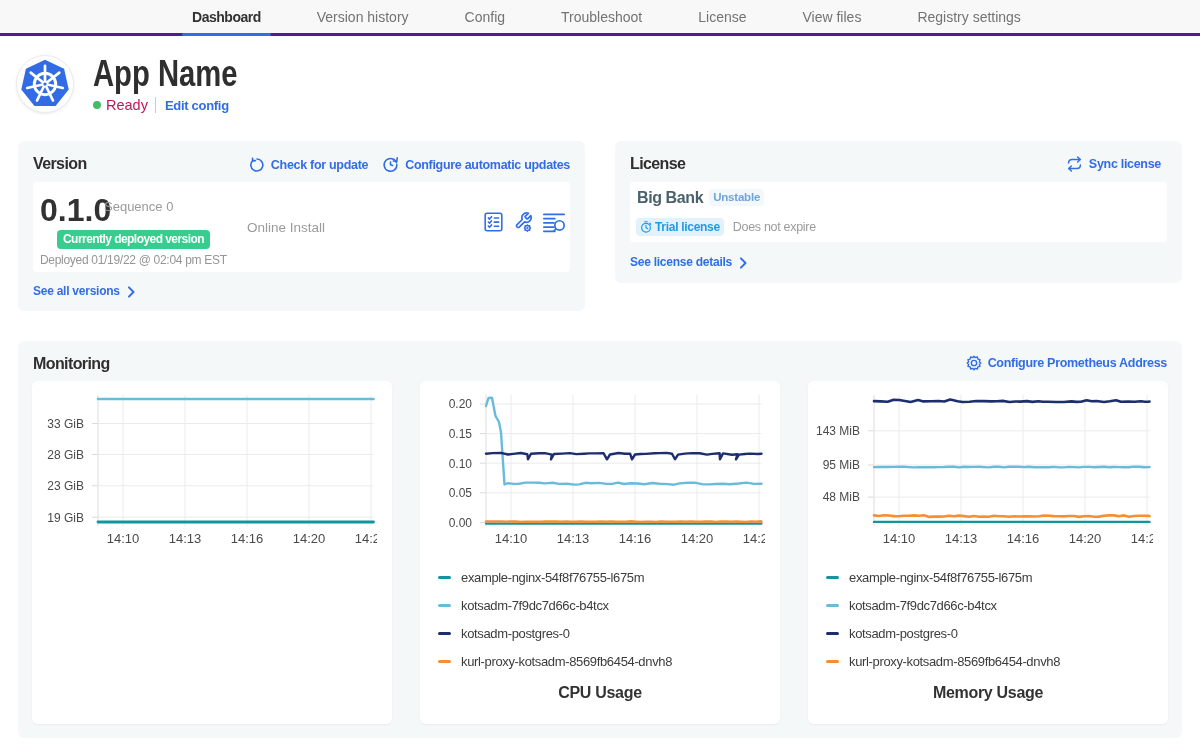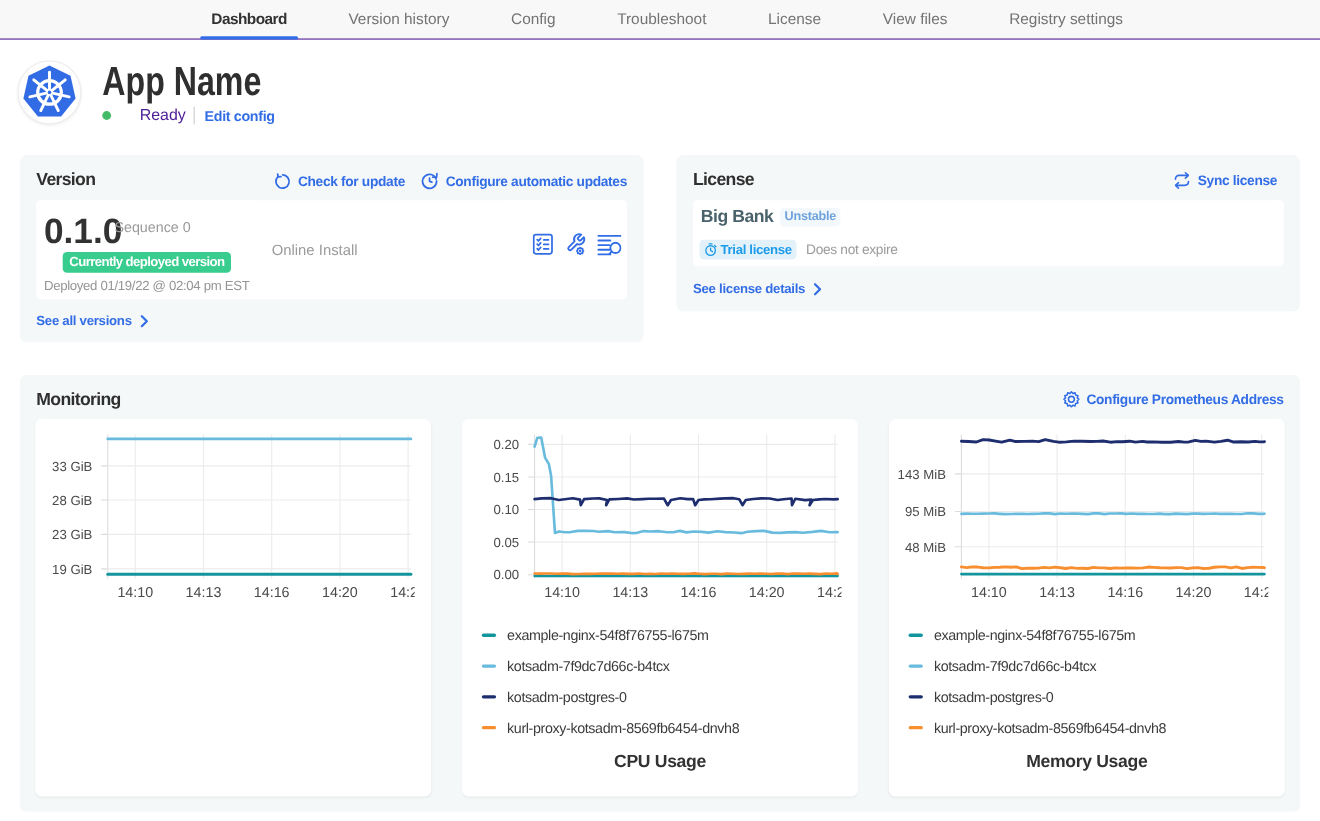--- a/index.html
+++ b/index.html
@@ -1,25 +1,25 @@
 <!DOCTYPE html>
 <html><head>
 <meta charset="utf-8">
 <style>
 * { margin:0; padding:0; box-sizing:border-box; }
 html,body { width:1200px; height:746px; background:#fff; font-family:"Liberation Sans", sans-serif; position:relative; overflow:hidden; }
-.nav { position:absolute; left:0; top:0; width:1200px; height:36px; background:#f8f8f8; border-bottom:1px solid #4c1d95; display:flex; justify-content:center; padding-left:13px; }
+.nav { position:absolute; left:0; top:0; width:1200px; height:36px; background:#f8f8f8; border-bottom:3px solid #4c1d95; display:flex; justify-content:center; padding-left:13px; }
 .tab { font-size:14px; color:#737373; padding:0 10px; margin:0 18px; height:35px; line-height:35px; position:relative; }
 .tab.active { color:#323232; font-weight:bold; letter-spacing:-0.5px; }
 .tab.active:after { content:""; position:absolute; left:0; right:0; bottom:-1px; height:3px; background:#326de6; border-radius:2px; }
 .appicon { position:absolute; left:16px; top:55px; width:58px; height:58px; background:#fff; border:1px solid #ececec; border-radius:50%; box-shadow:0 1px 3px rgba(0,0,0,.08); display:flex; align-items:center; justify-content:center; }
 .appname { position:absolute; left:93px; top:53px; font-size:37px; font-weight:bold; color:#2f2f2f; transform:scale(0.79,1); transform-origin:0 0; white-space:nowrap; }
 .statusrow { position:absolute; left:93px; top:96px; height:18px; display:flex; align-items:center; }
 .dot { width:8px; height:8px; border-radius:50%; background:#44bb66; margin-right:5px; }
-.ready { font-size:14.5px; color:#4c1d95;margin-left:21px; }
+.ready { font-size:14.5px; color:#be185d; }
 .vsep { width:1px; height:16px; background:#c8ccd0; margin:0 9px 0 7px; }
 .editcfg { font-size:13px; font-weight:bold; color:#326de6; letter-spacing:-0.3px; }
 .card { position:absolute; background:#f5f8f9; border-radius:6px; }
 .card h2 { font-size:16px; color:#2f2f2f; font-weight:bold; letter-spacing:-0.6px; }
 .whitebox { position:absolute; background:#fff; border-radius:4px; }
 .hlinks { position:absolute; display:flex; align-items:center;justify-content:flex-end; }
 .hlink { display:flex; align-items:center; font-size:12.5px; font-weight:bold; color:#326de6; letter-spacing:-0.3px; }
 .lic { margin-right:6px; }
 .seelink { position:absolute; display:flex; align-items:center; font-size:12px; font-weight:bold; color:#326de6; letter-spacing:-0.25px; }
 .chev { margin-left:6px; margin-top:1px; }

